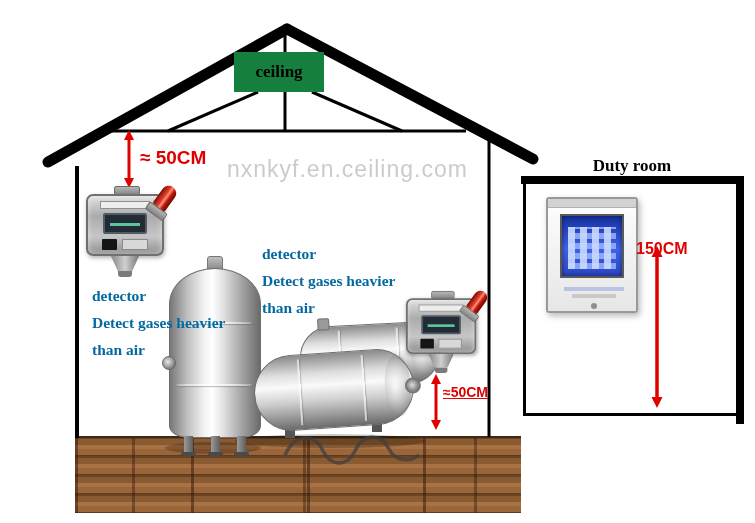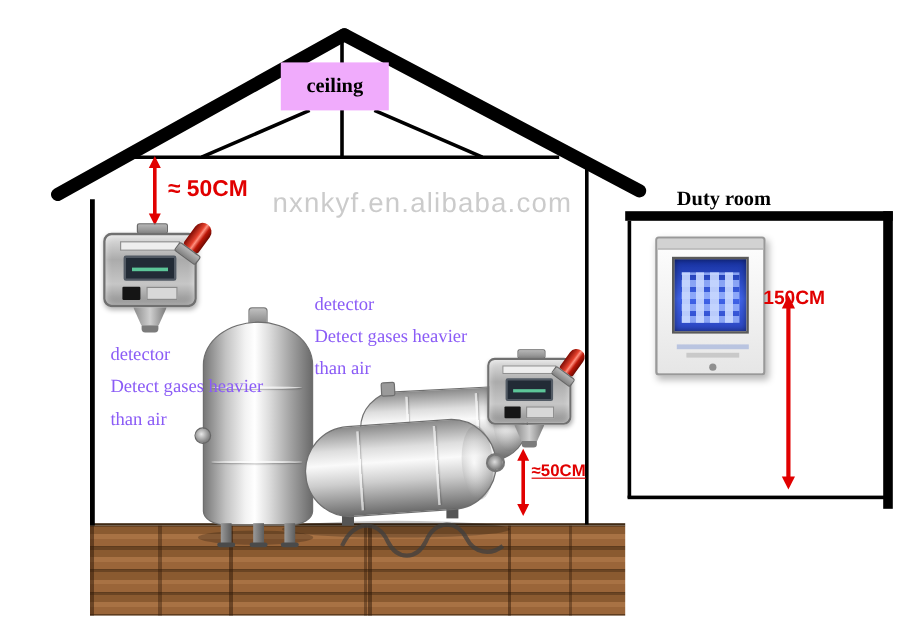--- a/index.html
+++ b/index.html
@@ -92,25 +92,25 @@
     border:2px solid #5a5a5a; box-shadow:inset 0 0 5px rgba(0,0,0,0.5); }
   .panel-grid { position:absolute; left:6px; top:11px; right:6px; bottom:7px;
     background-image:
       repeating-linear-gradient(90deg, rgba(200,216,255,0.9) 0 7px, rgba(0,0,0,0) 7px 12px),
       repeating-linear-gradient(0deg, rgba(160,185,255,0.8) 0 6px, rgba(0,0,0,0) 6px 10px); }
   .panel-textbar { position:absolute; left:16px; top:88px; width:60px; height:4px; background:#b9c4e0; }
   .panel-textbar.b { top:95px; width:44px; left:24px; background:#c9c9c9; }
   .panel-dot { position:absolute; left:43px; top:104px; width:6px; height:6px; border-radius:50%; background:#8f8f8f; }
 
   
-  #ceiling-box { position:absolute; left:234px; top:52px; width:90px; height:40px; background:#f0abfc; z-index:5;
+  #ceiling-box { position:absolute; left:234px; top:52px; width:90px; height:40px; background:#15803d; z-index:5;
     display:flex; align-items:center; justify-content:center; font-weight:bold; font-size:17px; color:#000; }
-  #duty-label { position:absolute; left:564px; top:156px; width:136px; z-index:5;
+  #duty-label { position:absolute; left:564px; top:156px; width:136px; text-align:center; z-index:5;
     font-weight:bold; font-size:17px; color:#000; }
-  .note { position:absolute; z-index:5; font-weight:normal; font-size:15.5px; color:#8b5cf6;
+  .note { position:absolute; z-index:5; font-weight:bold; font-size:15.5px; color:#0369a1;
     line-height:27px; white-space:nowrap; }
   #note-left  { left:92px;  top:282px; }
   #note-right { left:262px; top:240px; }
   .measure { position:absolute; z-index:5; font-family:"Liberation Sans", sans-serif; font-weight:bold;
     color:var(--measure,#e10000); white-space:nowrap; }
   #measure-left  { left:140px; top:147px; font-size:19px; }
   #measure-right { left:443px; top:384px; font-size:14px;text-decoration:underline; }
   #measure-panel { left:636px; top:240px; font-size:16px; }
 </style>
 </head>
@@ -159,21 +159,21 @@
       <line x1="436" y1="382" x2="436" y2="422" style="stroke:var(--measure,#e10000)" stroke-width="3"></line>
       <polygon points="436,430 431,420 441,420" style="fill:var(--measure,#e10000)"></polygon>
     </g>
     <g>
       <polygon points="657,246 651.5,257 662.5,257" style="fill:var(--measure,#e10000)"></polygon>
       <line x1="657" y1="255" x2="657" y2="399" style="stroke:var(--measure,#e10000)" stroke-width="3.5"></line>
       <polygon points="657,408 651.5,397 662.5,397" style="fill:var(--measure,#e10000)"></polygon>
     </g>
   </svg>
 
-  <div id="watermark">nxnkyf.en.alibaba.com</div>
+  <div id="watermark">nxnkyf.en.ceiling.com</div>
 
   <div id="tank-back" class="tank-h">
     <div class="th-fitting"></div>
     <div class="th-seam a"></div>
     <div class="th-seam b"></div>
     <div class="th-cap"></div>
   </div>
 
   <div id="tank-vertical">
     <div class="vt-fitting"></div>

